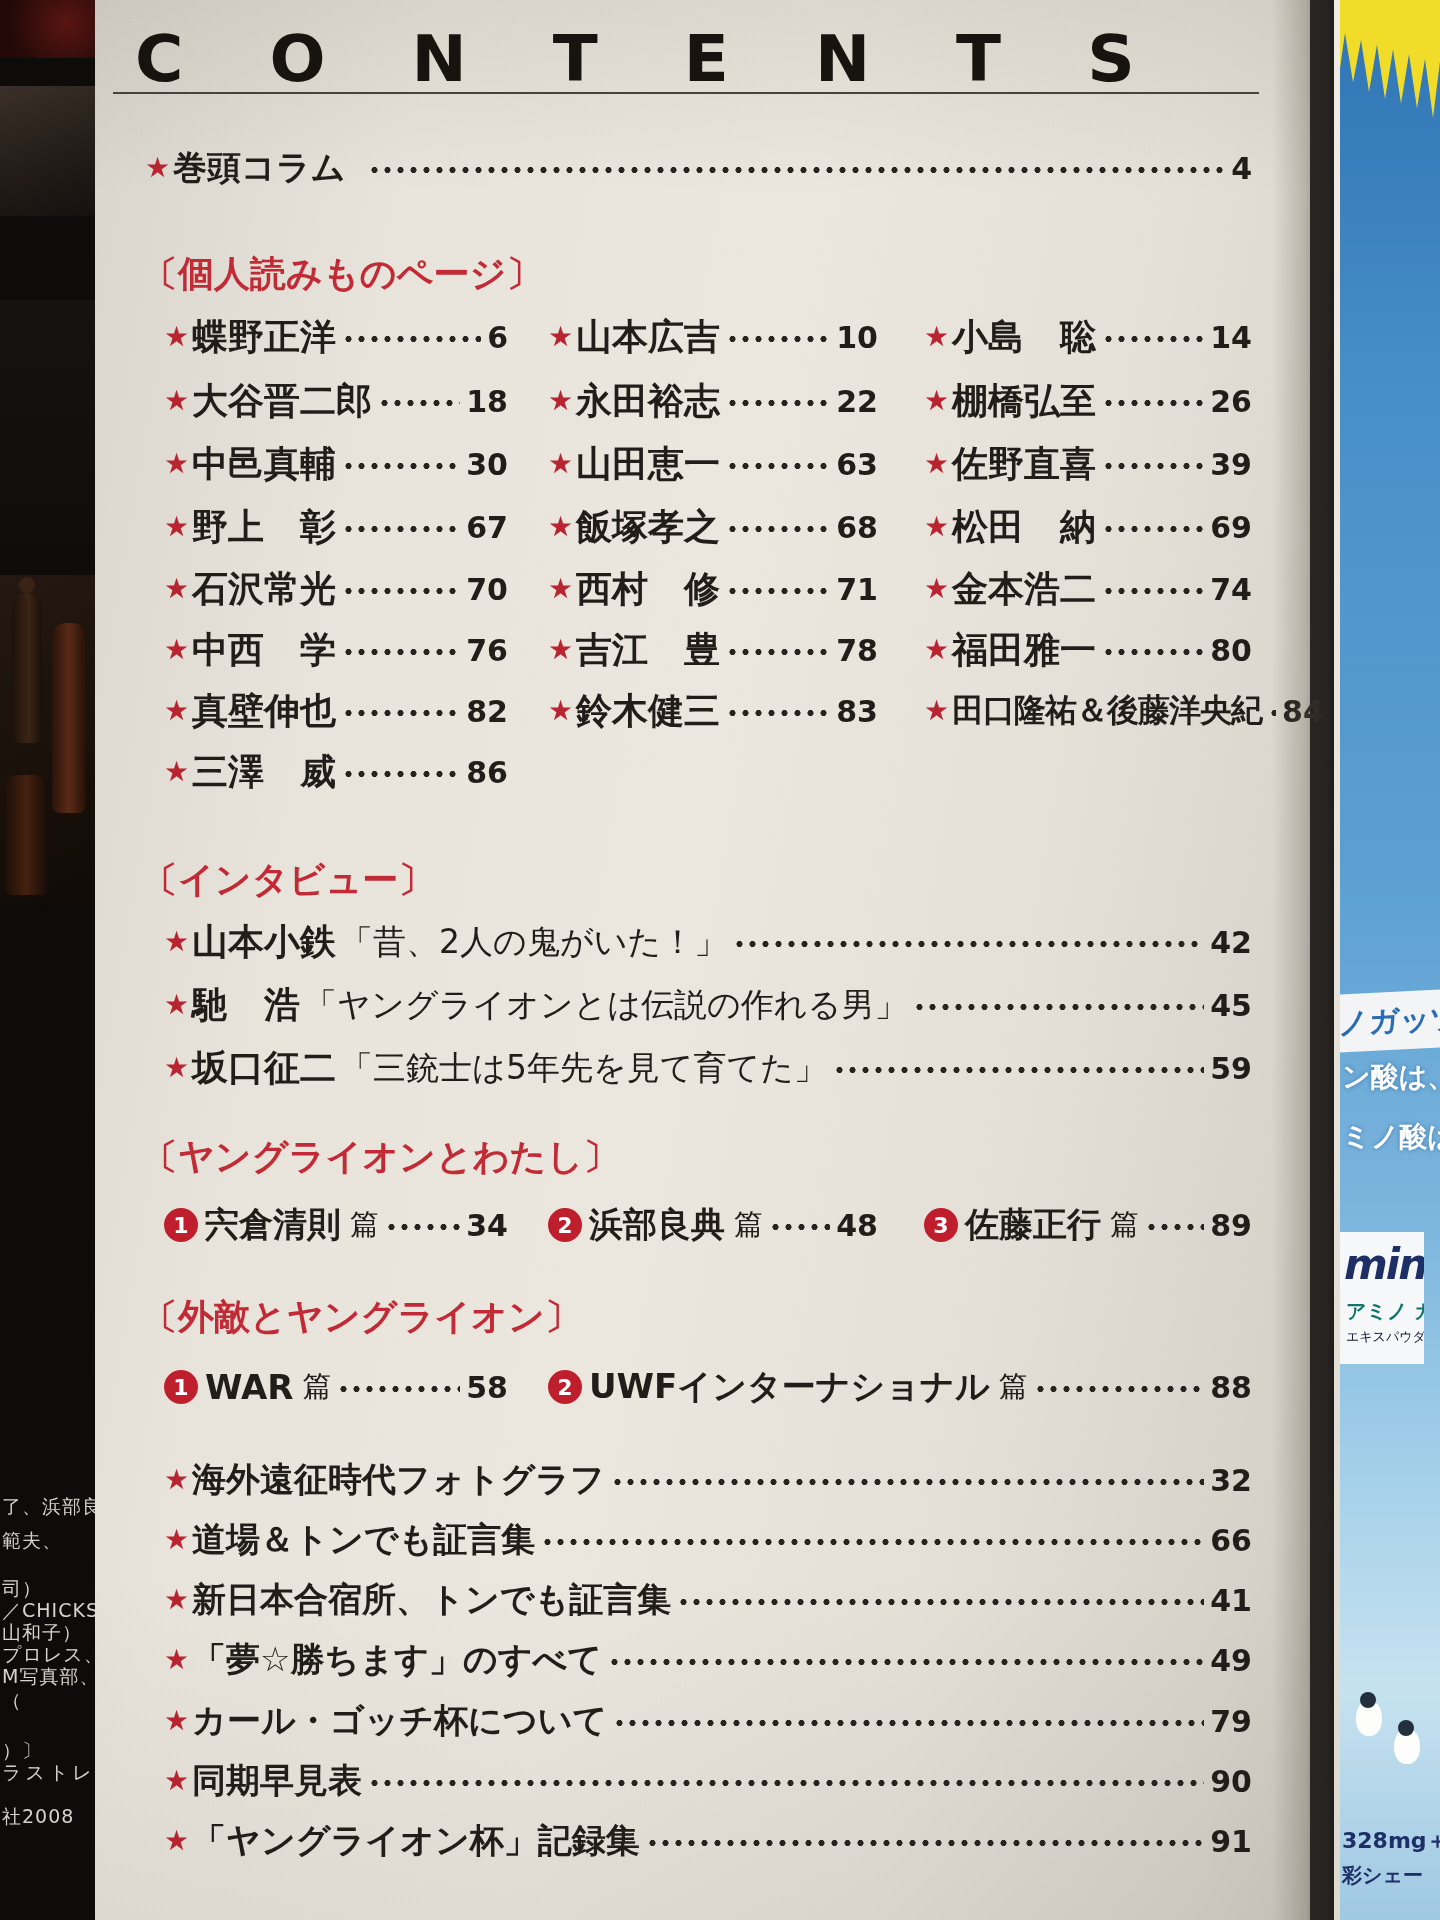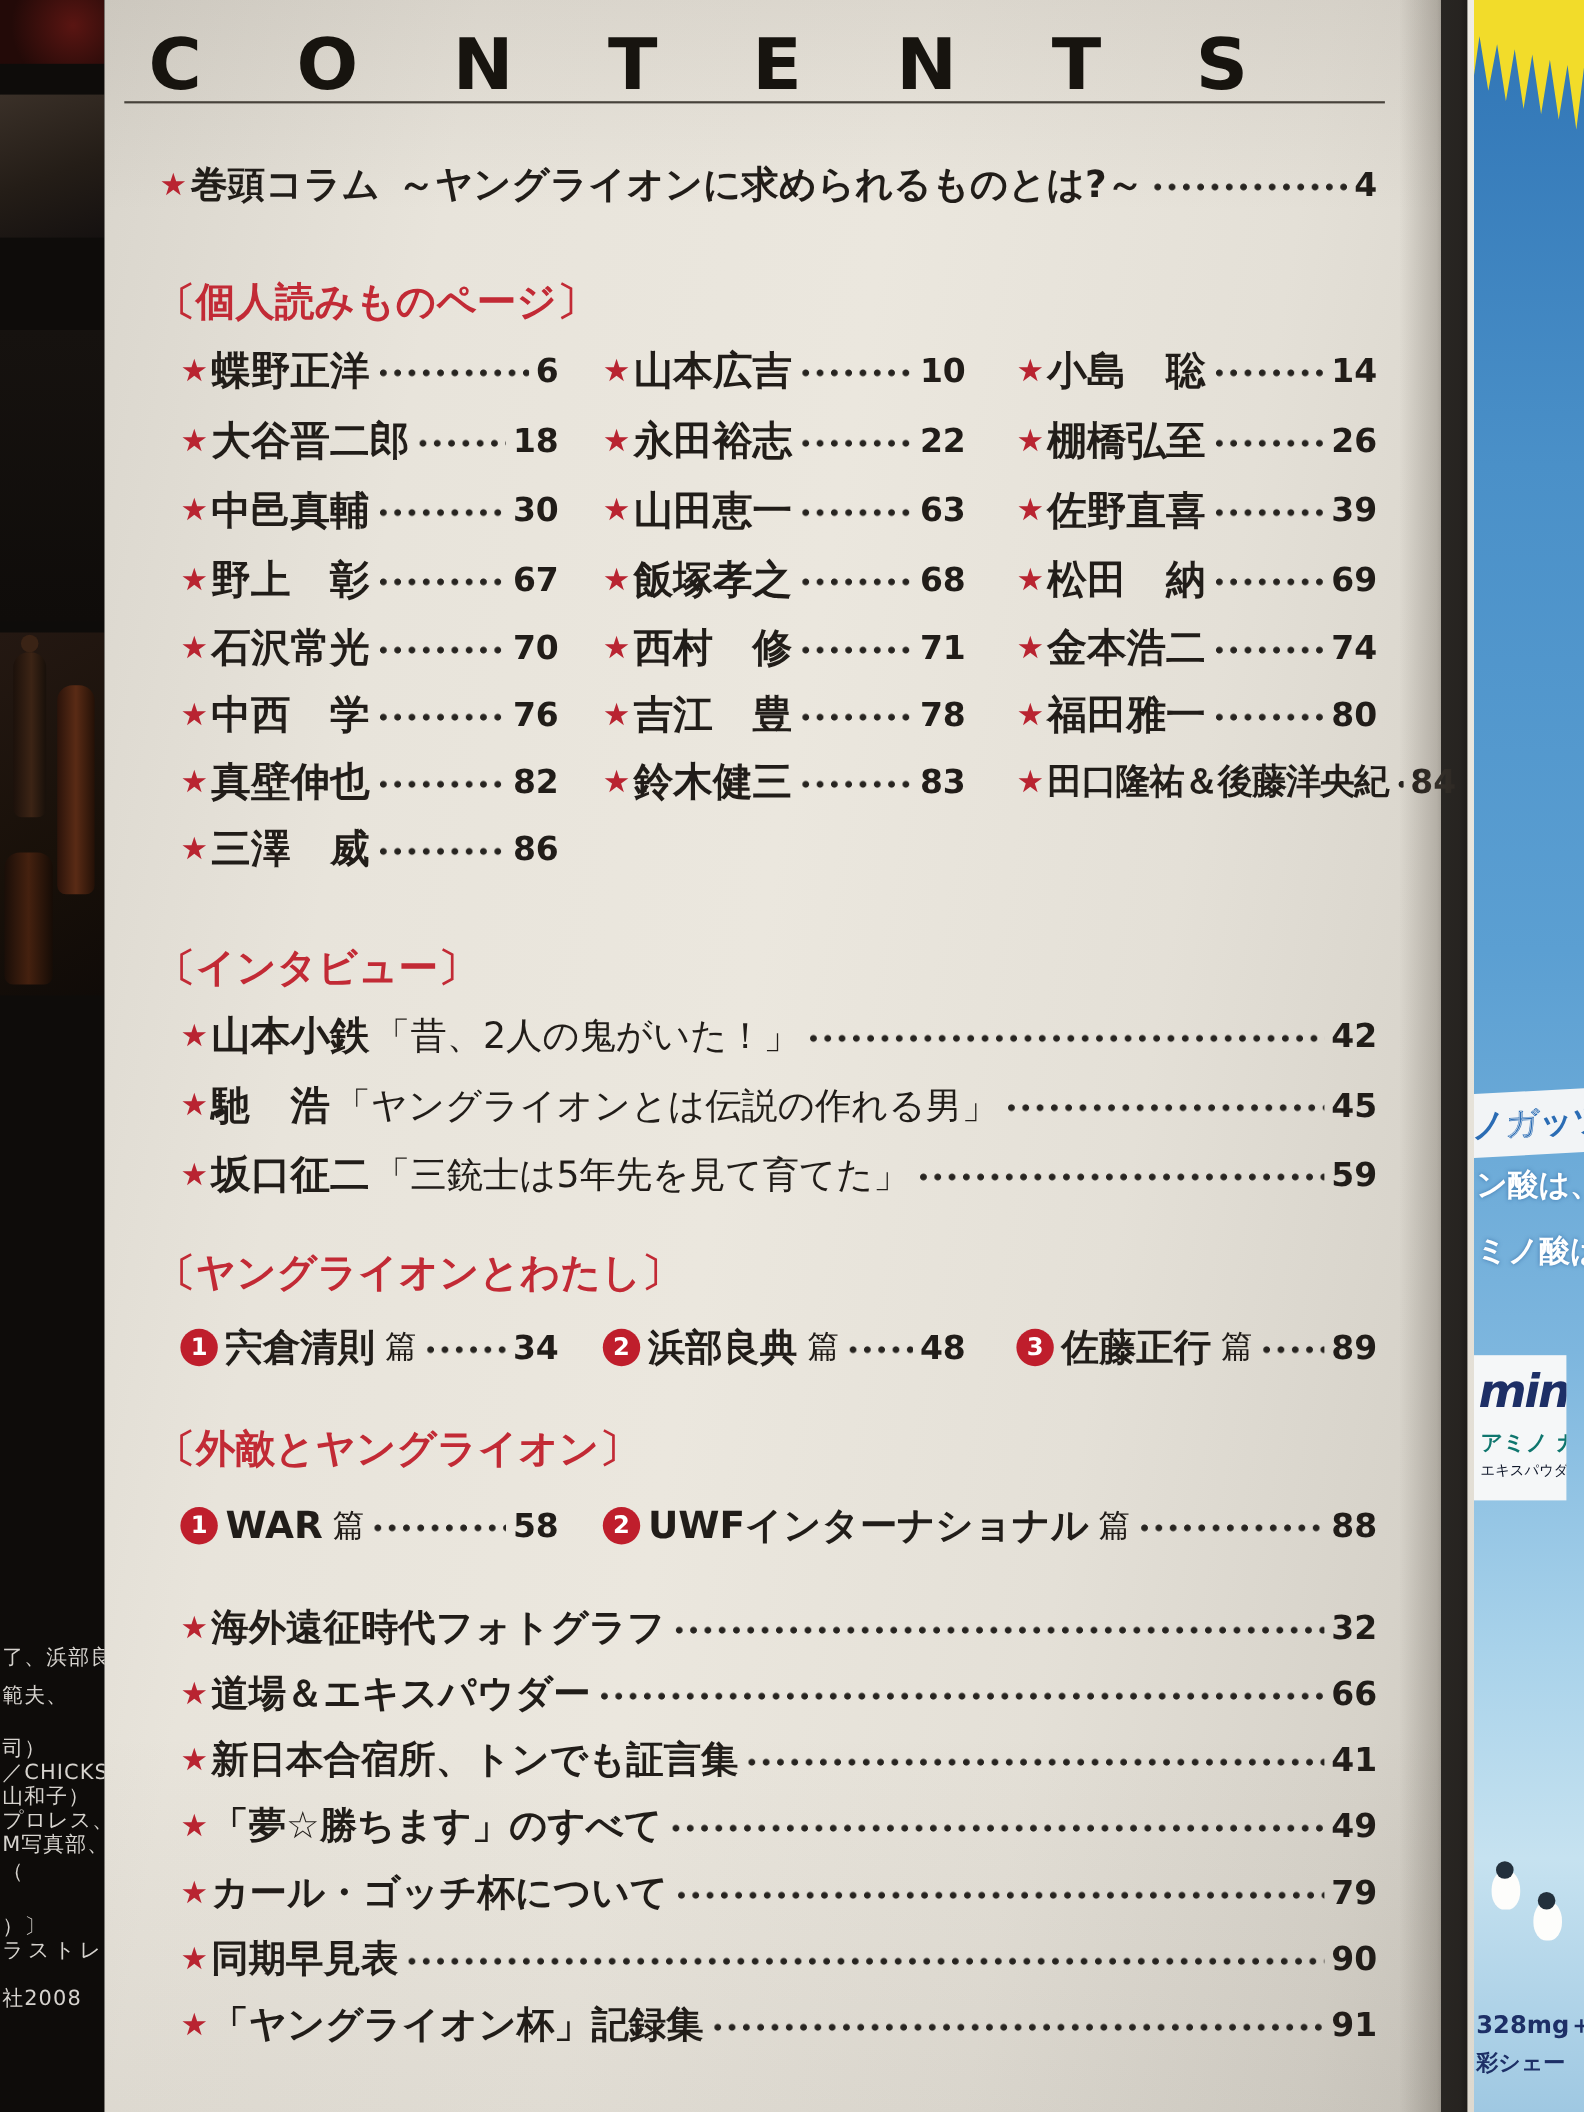--- a/index.html
+++ b/index.html
@@ -99,21 +99,20 @@
   </div>
 
   <div class="paper">
 
     <div class="contents-title">CONTENTS</div>
     <div class="title-underline"></div>
 
     <div class="row" style="left:50px;top:147px;width:1107px">
       <span class="star">★</span>
       <span class="lead-label">巻頭コラム</span>
-      <span class="lead-sub">～ヤングライオンに求められるものとは?～</span>
       <span class="dots"></span>
       <span class="pnum">4</span>
     </div>
 
     <div class="sec-header" style="left:47px;top:250px">〔個人読みものページ〕</div>
 
     <div class="row" style="left:69px;top:316px;width:344px">
         <span class="star">★</span>
         <span class="name">蝶野正洋</span>
         <span class="dots"></span>
@@ -319,21 +318,21 @@
       </div>
 
     <div class="row" style="left:69px;top:1459px;width:1088px">
         <span class="star">★</span>
         <span class="name" style="font-size:34px">海外遠征時代フォトグラフ</span>
         <span class="dots"></span>
         <span class="pnum">32</span>
       </div>
     <div class="row" style="left:69px;top:1519px;width:1088px">
         <span class="star">★</span>
-        <span class="name" style="font-size:34px">道場＆エキスパウダー</span>
+        <span class="name" style="font-size:34px">道場＆トンでも証言集</span>
         <span class="dots"></span>
         <span class="pnum">66</span>
       </div>
     <div class="row" style="left:69px;top:1579px;width:1088px">
         <span class="star">★</span>
         <span class="name" style="font-size:34px">新日本合宿所、トンでも証言集</span>
         <span class="dots"></span>
         <span class="pnum">41</span>
       </div>
     <div class="row" style="left:69px;top:1639px;width:1088px">

